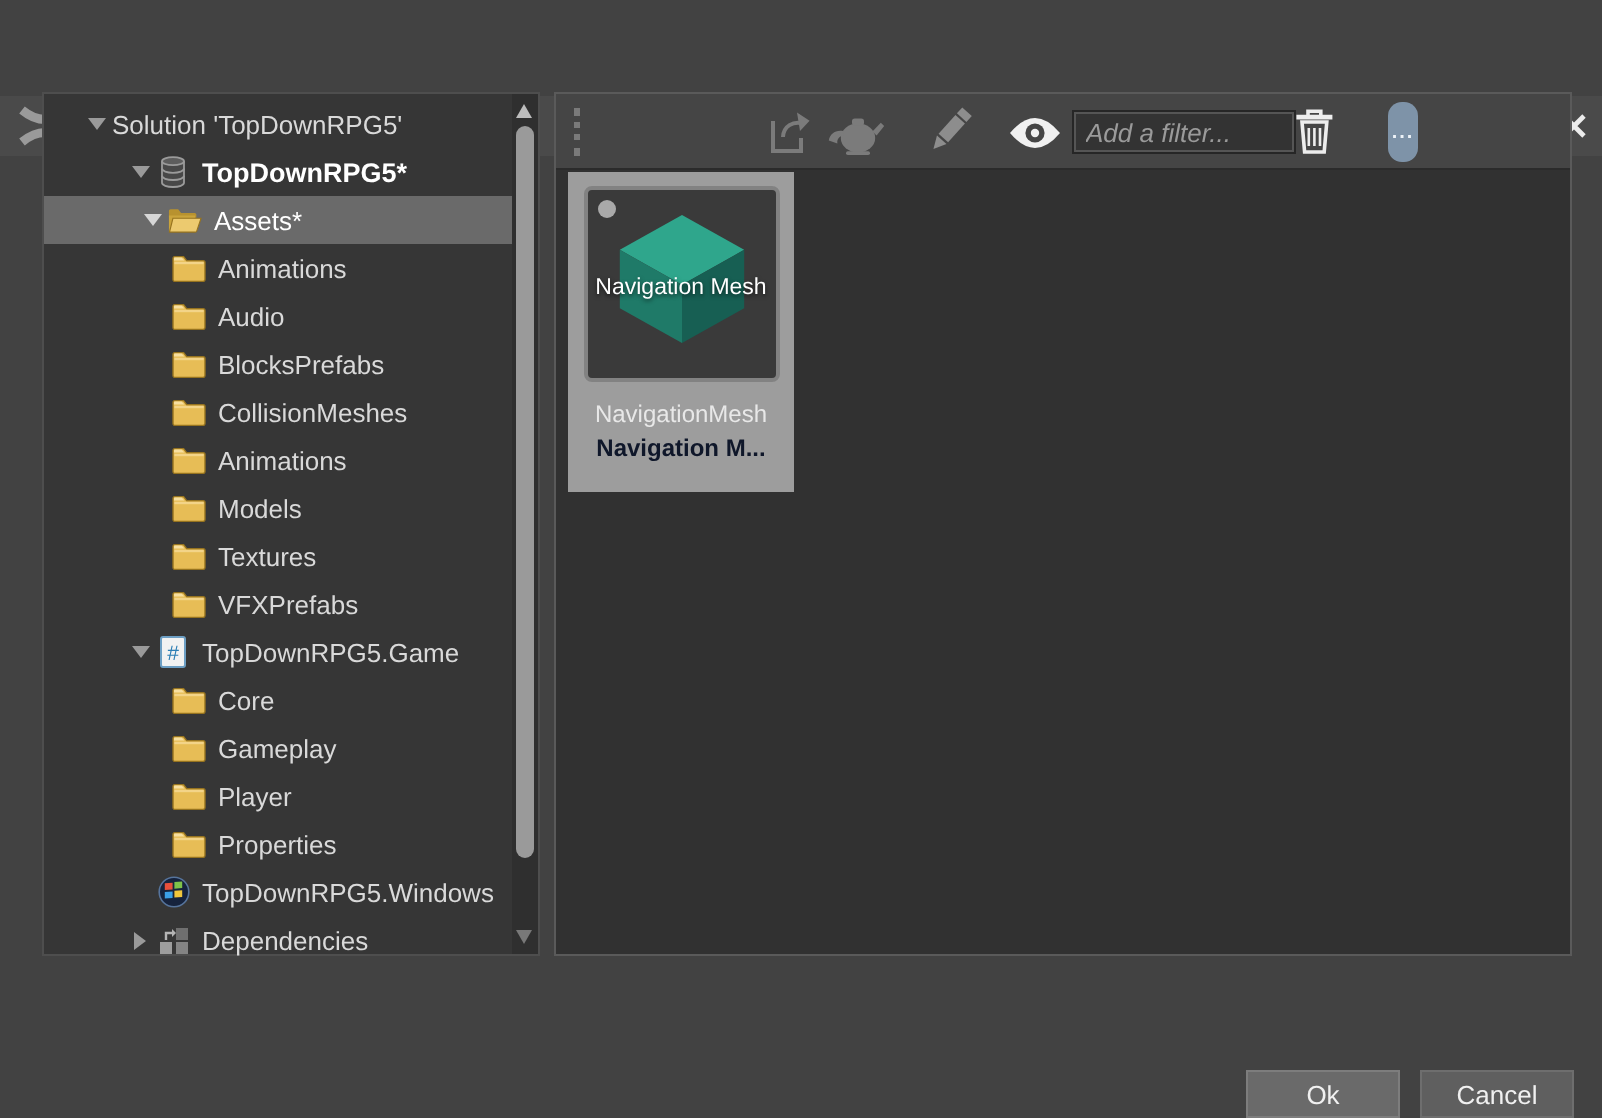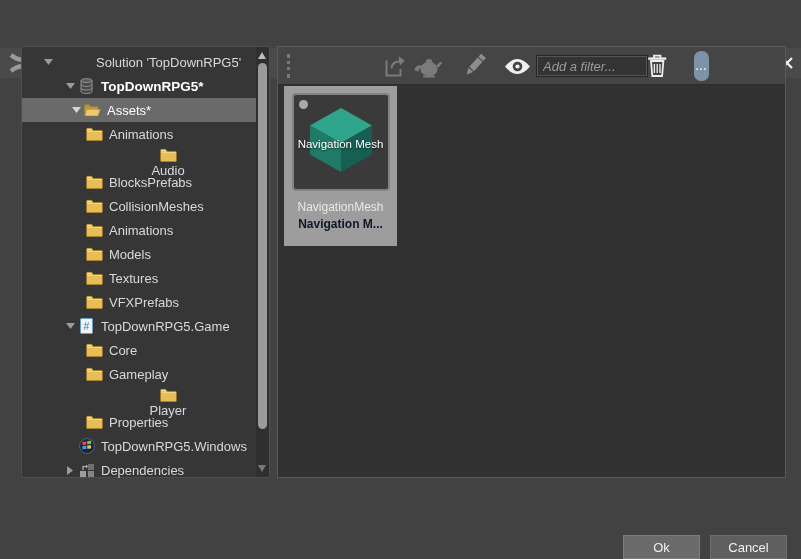--- a/index.html
+++ b/index.html
@@ -88,21 +88,21 @@
       <span class="wc">
         <svg width="12" height="12" viewBox="0 0 12 12" stroke="#ececec" stroke-width="2.4">
             <path d="M1 1 L11 11 M11 1 L1 11"></path>
           </svg>
       </span>
     </div>
   </div>
 
   <div class="tree-panel">
     <div class="tree-rows" id="tree-rows">
-        <div class="trow" style="padding-left: 18px; gap: 40px;">
+        <div class="trow" style="padding-left: 18px;">
           <span class="arr">
             <svg width="9" height="6" viewBox="0 0 9 6">
               <path d="M0 0h9L4.5 6z" fill="currentColor"></path>
             </svg>
           </span>
           <span class="tlabel">Solution 'TopDownRPG5'</span>
         </div>
         <div class="trow bold" style="padding-left: 40px;">
           <span class="arr">
             <svg width="9" height="6" viewBox="0 0 9 6">
@@ -136,21 +136,21 @@
         <div class="trow" style="padding-left: 64px;">
           <span class="ticon">
             <svg width="17" height="14" viewBox="0 0 17 14">
               <path d="M.5 2.2c0-.5.4-.9.9-.9h4.4l1.6 2.1h8.2c.5 0 .9.4.9.9v8.5c0 .5-.4.9-.9.9H1.4c-.5 0-.9-.4-.9-.9z" fill="var(--folder-yellow)" stroke="#96731f" stroke-width=".7"></path>
               <path d="M1 3.3h5.2L4.8 1.7H1.5c-.3 0-.5.2-.5.5z" fill="#f7dfa0"></path>
               <rect x="1.2" y="3.9" width="14.6" height="1.2" fill="#f3d488"></rect>
             </svg>
           </span>
           <span class="tlabel">Animations</span>
         </div>
-        <div class="trow" style="padding-left: 64px; flex-direction: column;">
+        <div class="trow" style="padding-left: 64px;">
           <span class="ticon">
             <svg width="17" height="14" viewBox="0 0 17 14">
               <path d="M.5 2.2c0-.5.4-.9.9-.9h4.4l1.6 2.1h8.2c.5 0 .9.4.9.9v8.5c0 .5-.4.9-.9.9H1.4c-.5 0-.9-.4-.9-.9z" fill="var(--folder-yellow)" stroke="#96731f" stroke-width=".7"></path>
               <path d="M1 3.3h5.2L4.8 1.7H1.5c-.3 0-.5.2-.5.5z" fill="#f7dfa0"></path>
               <rect x="1.2" y="3.9" width="14.6" height="1.2" fill="#f3d488"></rect>
             </svg>
           </span>
           <span class="tlabel">Audio</span>
         </div>
         <div class="trow" style="padding-left: 64px;">
@@ -240,21 +240,21 @@
         <div class="trow" style="padding-left: 64px; align-items: center;">
           <span class="ticon">
             <svg width="17" height="14" viewBox="0 0 17 14">
               <path d="M.5 2.2c0-.5.4-.9.9-.9h4.4l1.6 2.1h8.2c.5 0 .9.4.9.9v8.5c0 .5-.4.9-.9.9H1.4c-.5 0-.9-.4-.9-.9z" fill="var(--folder-yellow)" stroke="#96731f" stroke-width=".7"></path>
               <path d="M1 3.3h5.2L4.8 1.7H1.5c-.3 0-.5.2-.5.5z" fill="#f7dfa0"></path>
               <rect x="1.2" y="3.9" width="14.6" height="1.2" fill="#f3d488"></rect>
             </svg>
           </span>
           <span class="tlabel">Gameplay</span>
         </div>
-        <div class="trow" style="padding-left: 64px; flex-direction: column;">
+        <div class="trow" style="padding-left: 64px;">
           <span class="ticon">
             <svg width="17" height="14" viewBox="0 0 17 14">
               <path d="M.5 2.2c0-.5.4-.9.9-.9h4.4l1.6 2.1h8.2c.5 0 .9.4.9.9v8.5c0 .5-.4.9-.9.9H1.4c-.5 0-.9-.4-.9-.9z" fill="var(--folder-yellow)" stroke="#96731f" stroke-width=".7"></path>
               <path d="M1 3.3h5.2L4.8 1.7H1.5c-.3 0-.5.2-.5.5z" fill="#f7dfa0"></path>
               <rect x="1.2" y="3.9" width="14.6" height="1.2" fill="#f3d488"></rect>
             </svg>
           </span>
           <span class="tlabel">Player</span>
         </div>
         <div class="trow" style="padding-left: 64px;">

